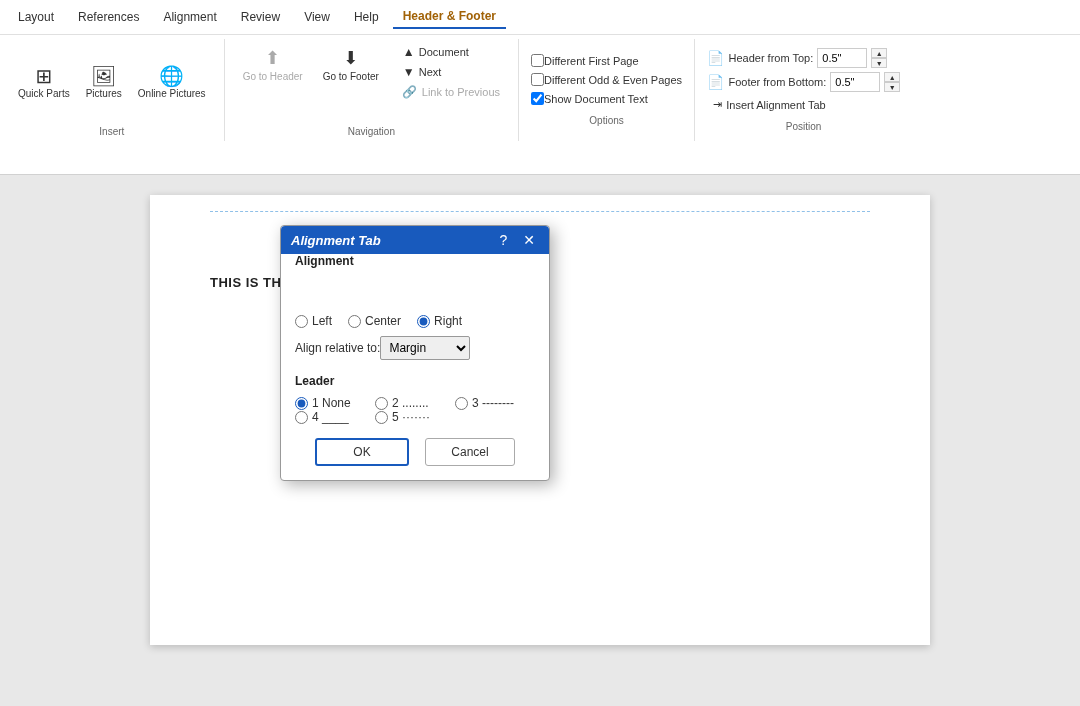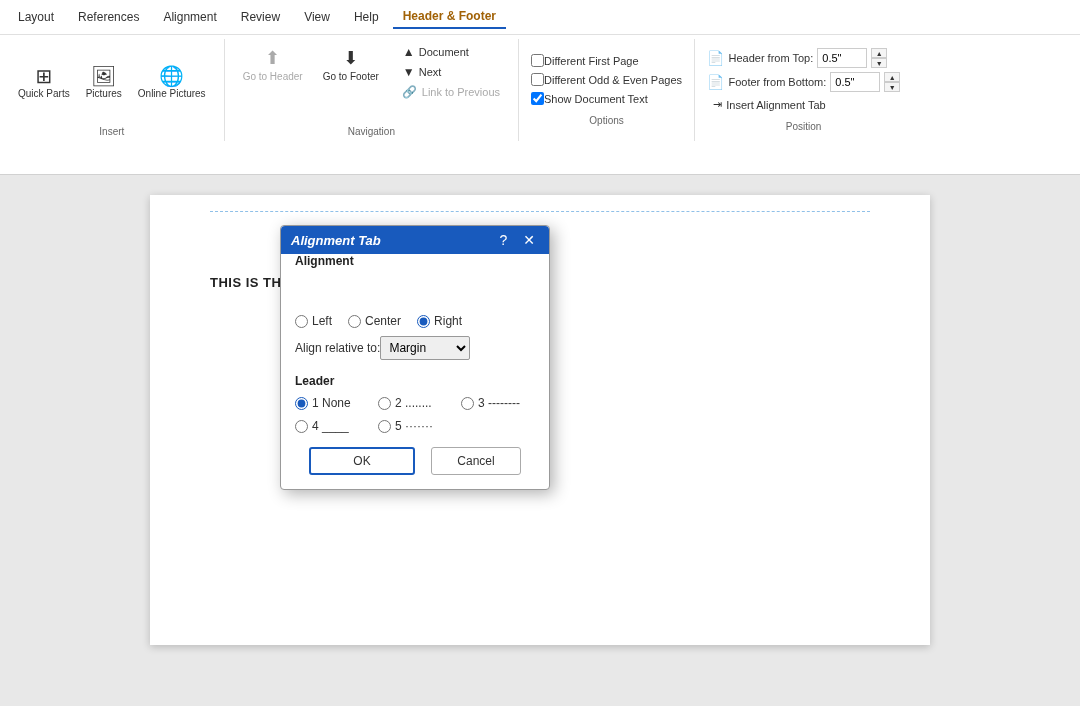--- a/index.html
+++ b/index.html
@@ -336,21 +336,21 @@
       min-width: 90px;
     }
 
     .leader-section {
       margin-bottom: 14px;
     }
 
     .leader-grid {
       display: grid;
       grid-template-columns: 1fr 1fr 1fr;
-      gap: 9px;
+      gap: 0;
     }
 
     .leader-item {
       display: flex;
       align-items: center;
       gap: 4px;
       font-size: 12px;
       color: #333;
     }
 
@@ -359,21 +359,21 @@
     }
 
     .modal-footer {
       display: flex;
       gap: 8px;
       padding: 0 14px 14px;
       justify-content: center;
     }
 
     .btn-ok {
-      width: 106px;
+      width: 94px;
       height: 28px;
       background: #fff;
       border: 2px solid #185abd;
       border-radius: 3px;
       font-size: 12px;
       cursor: pointer;
       color: #333;
     }
 
     .btn-cancel {

